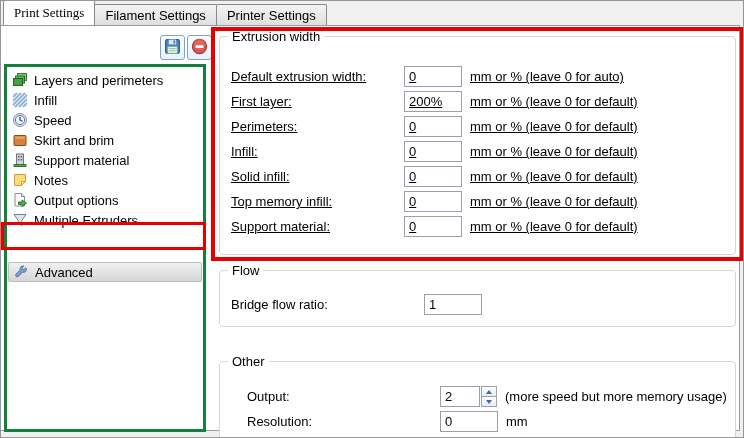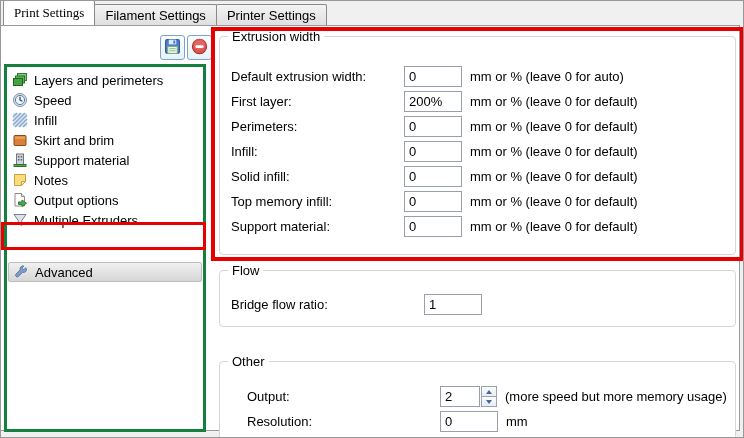--- a/index.html
+++ b/index.html
@@ -104,36 +104,36 @@
             <rect x="3.5" y="4" width="9" height="7" fill="#5db45d" stroke="#2a732a"></rect>
             <rect x="1.5" y="6.5" width="9" height="7" fill="#46a046" stroke="#226322"></rect>
           </svg>
         </span>
         <span>Layers and perimeters</span>
       </div>
 
       <div class="litem">
         <span class="ic">
           <svg width="16" height="16" viewBox="0 0 16 16">
+            <rect x="1" y="1" width="14" height="14" fill="#e4ecf7"></rect>
+            <path d="M1 5 L5 1 M1 9 L9 1 M1 13 L13 1 M3 15 L15 3 M7 15 L15 7 M11 15 L15 11" stroke="#8aa8cf" stroke-width="1.6" fill="none"></path>
+          </svg>
+        </span>
+        <span>Infill</span>
+      </div>
+
+      <div class="litem">
+        <span class="ic">
+          <svg width="16" height="16" viewBox="0 0 16 16">
             <circle cx="8" cy="8" r="6.5" fill="#d9e4f2" stroke="#8c94a0"></circle>
             <circle cx="8" cy="8" r="4.6" fill="#eef4fb" stroke="#5b7fb0"></circle>
             <path d="M8 4.8 L8 8 L10.4 9.2" stroke="#2c3e50" stroke-width="1.2" fill="none"></path>
           </svg>
         </span>
         <span>Speed</span>
-      </div>
-
-      <div class="litem">
-        <span class="ic">
-          <svg width="16" height="16" viewBox="0 0 16 16">
-            <rect x="1" y="1" width="14" height="14" fill="#e4ecf7"></rect>
-            <path d="M1 5 L5 1 M1 9 L9 1 M1 13 L13 1 M3 15 L15 3 M7 15 L15 7 M11 15 L15 11" stroke="#8aa8cf" stroke-width="1.6" fill="none"></path>
-          </svg>
-        </span>
-        <span>Infill</span>
       </div>
 
       <div class="litem">
         <span class="ic">
           <svg width="16" height="16" viewBox="0 0 16 16">
             <rect x="2" y="3.5" width="12" height="10" rx="1" fill="#d9813a" stroke="#8a4a16"></rect>
             <rect x="3" y="4.5" width="10" height="2.5" fill="#eda055"></rect>
           </svg>
         </span>
         <span>Skirt and brim</span>
@@ -186,21 +186,21 @@
       <div class="litem selected">
         <span class="ic">
           <svg width="16" height="16" viewBox="0 0 16 16">
             <path d="M13.8 2.2 a3.4 3.4 0 0 1 -4.3 4.3 L5 11 a1.9 1.9 0 1 1 -2.7 -2.7 L6.8 3.8 a3.4 3.4 0 0 1 4.3 -4.3 L9 1.6 l1.8 1.8 2.1-2.1 Z" transform="translate(1,2.5) scale(0.9)" fill="#7a9cc8" stroke="#4a6a94" stroke-width="0.8"></path>
           </svg>
         </span>
         <span>Advanced</span>
       </div>
     </div>
 
-    <div class="group g1" style="top:10px;height:219px;">
+    <div class="group g1" style="top:10px;height:219px;text-decoration:underline;">
       <span class="legend">Extrusion width</span>
       <div class="rows" style="padding-top:27px;">
         <div class="row">
           <span class="lbl">Default extrusion width:</span>
           <input class="txt" value="0" style="">
           <span class="suffix">mm or % (leave 0 for auto)</span>
         </div>
         <div class="row">
           <span class="lbl">First layer:</span>
           <input class="txt" value="200%" style="">

